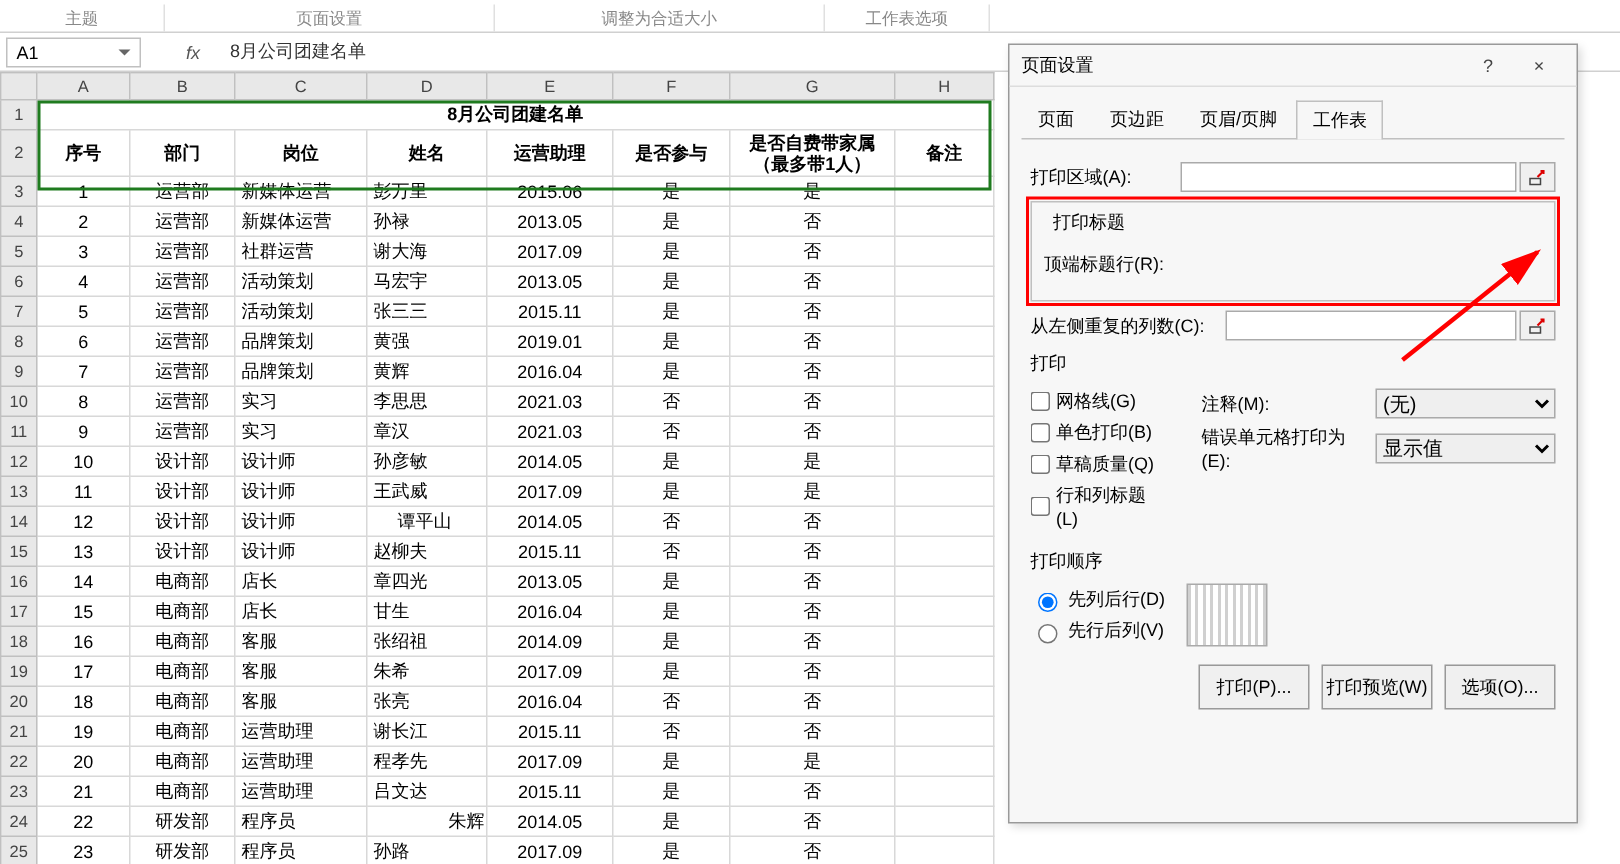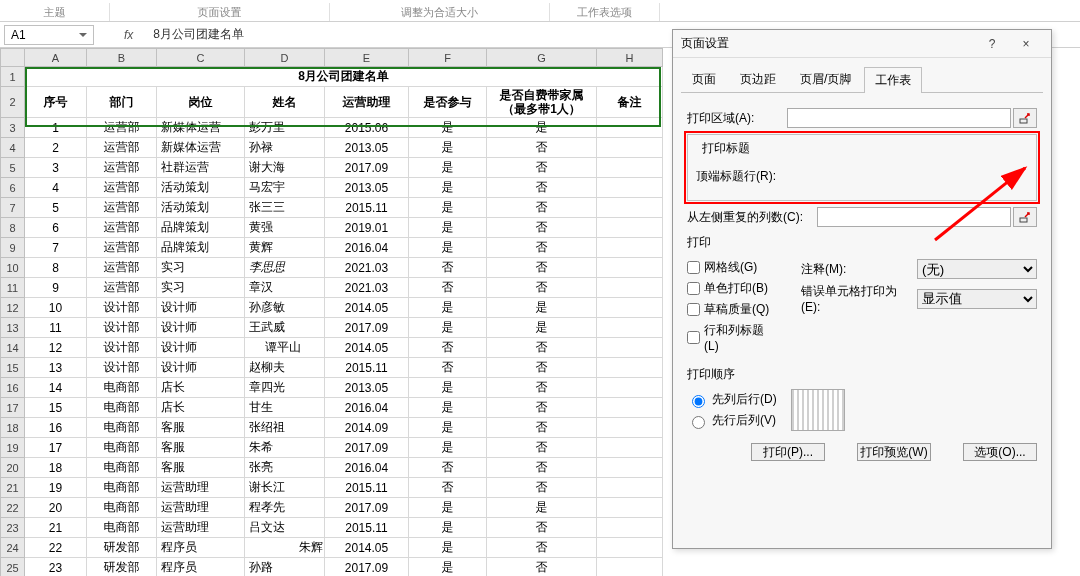--- a/index.html
+++ b/index.html
@@ -49,21 +49,21 @@
   .grpbox .legend{ margin:-16px 0 6px 2px; background:#f7f7f7; display:inline-block; padding:0 4px;}
   .highlight{ outline:2px solid #f00; outline-offset:1px; padding:6px 8px 10px;}
   .chk{display:flex; align-items:center; gap:4px; margin:4px 0;}
   .chk input{margin:0;}
   .two-col{display:flex; gap:30px;}
   .print-col-right .row{display:flex; align-items:center; gap:6px; margin:4px 0;}
   .print-col-right select{height:20px; border:1px solid #aaa; width:120px;}
   .radio{display:flex; align-items:center; gap:4px; margin:4px 0;}
   .order-icon{width:54px;height:42px;border:1px solid #aaa; background:repeating-linear-gradient(90deg,#d0d0d0 0,#d0d0d0 2px,#fff 2px,#fff 5px);}
   .dlg-btnrow{display:flex; justify-content:flex-end; gap:8px; margin-top:8px;}
-  .dlg-btn{ min-width:74px; height:18px; border:1px solid #999; background:#f0f0f0; display:flex; align-items:center; justify-content:center; cursor:default;margin-left:24px;}
+  .dlg-btn{ min-width:74px; height:30px; border:1px solid #999; background:#f0f0f0; display:flex; align-items:center; justify-content:center; cursor:default;}
   .dlg-footer{position:absolute; bottom:10px; right:14px; display:flex; gap:10px;}
   .dlg-footer .dlg-btn{min-width:64px; border:1px solid #2a72c6;}
   .dlg-footer .dlg-btn.primary{}
   
   
   .arrow{position:absolute; pointer-events:none;}
 </style>
 </head>
 <body>
 
@@ -187,21 +187,21 @@
           <td class="cell" style="">2016.04</td>
           <td class="cell" style="">是</td>
           <td class="cell" style="">否</td>
           <td class="cell" style=""></td>
         </tr>
         <tr>
           <td class="rh">10</td>
           <td class="cell" style="">8</td>
           <td class="cell" style="">运营部</td>
           <td class="cell" style="text-align:left;padding-left:4px;">实习</td>
-          <td class="cell" style="text-align:left;padding-left:4px;font-style:italic;">李思思</td>
+          <td class="cell" style="text-align:left;padding-left:4px;">李思思</td>
           <td class="cell" style="">2021.03</td>
           <td class="cell" style="">否</td>
           <td class="cell" style="">否</td>
           <td class="cell" style=""></td>
         </tr>
         <tr>
           <td class="rh">11</td>
           <td class="cell" style="">9</td>
           <td class="cell" style="">运营部</td>
           <td class="cell" style="text-align:left;padding-left:4px;">实习</td>

